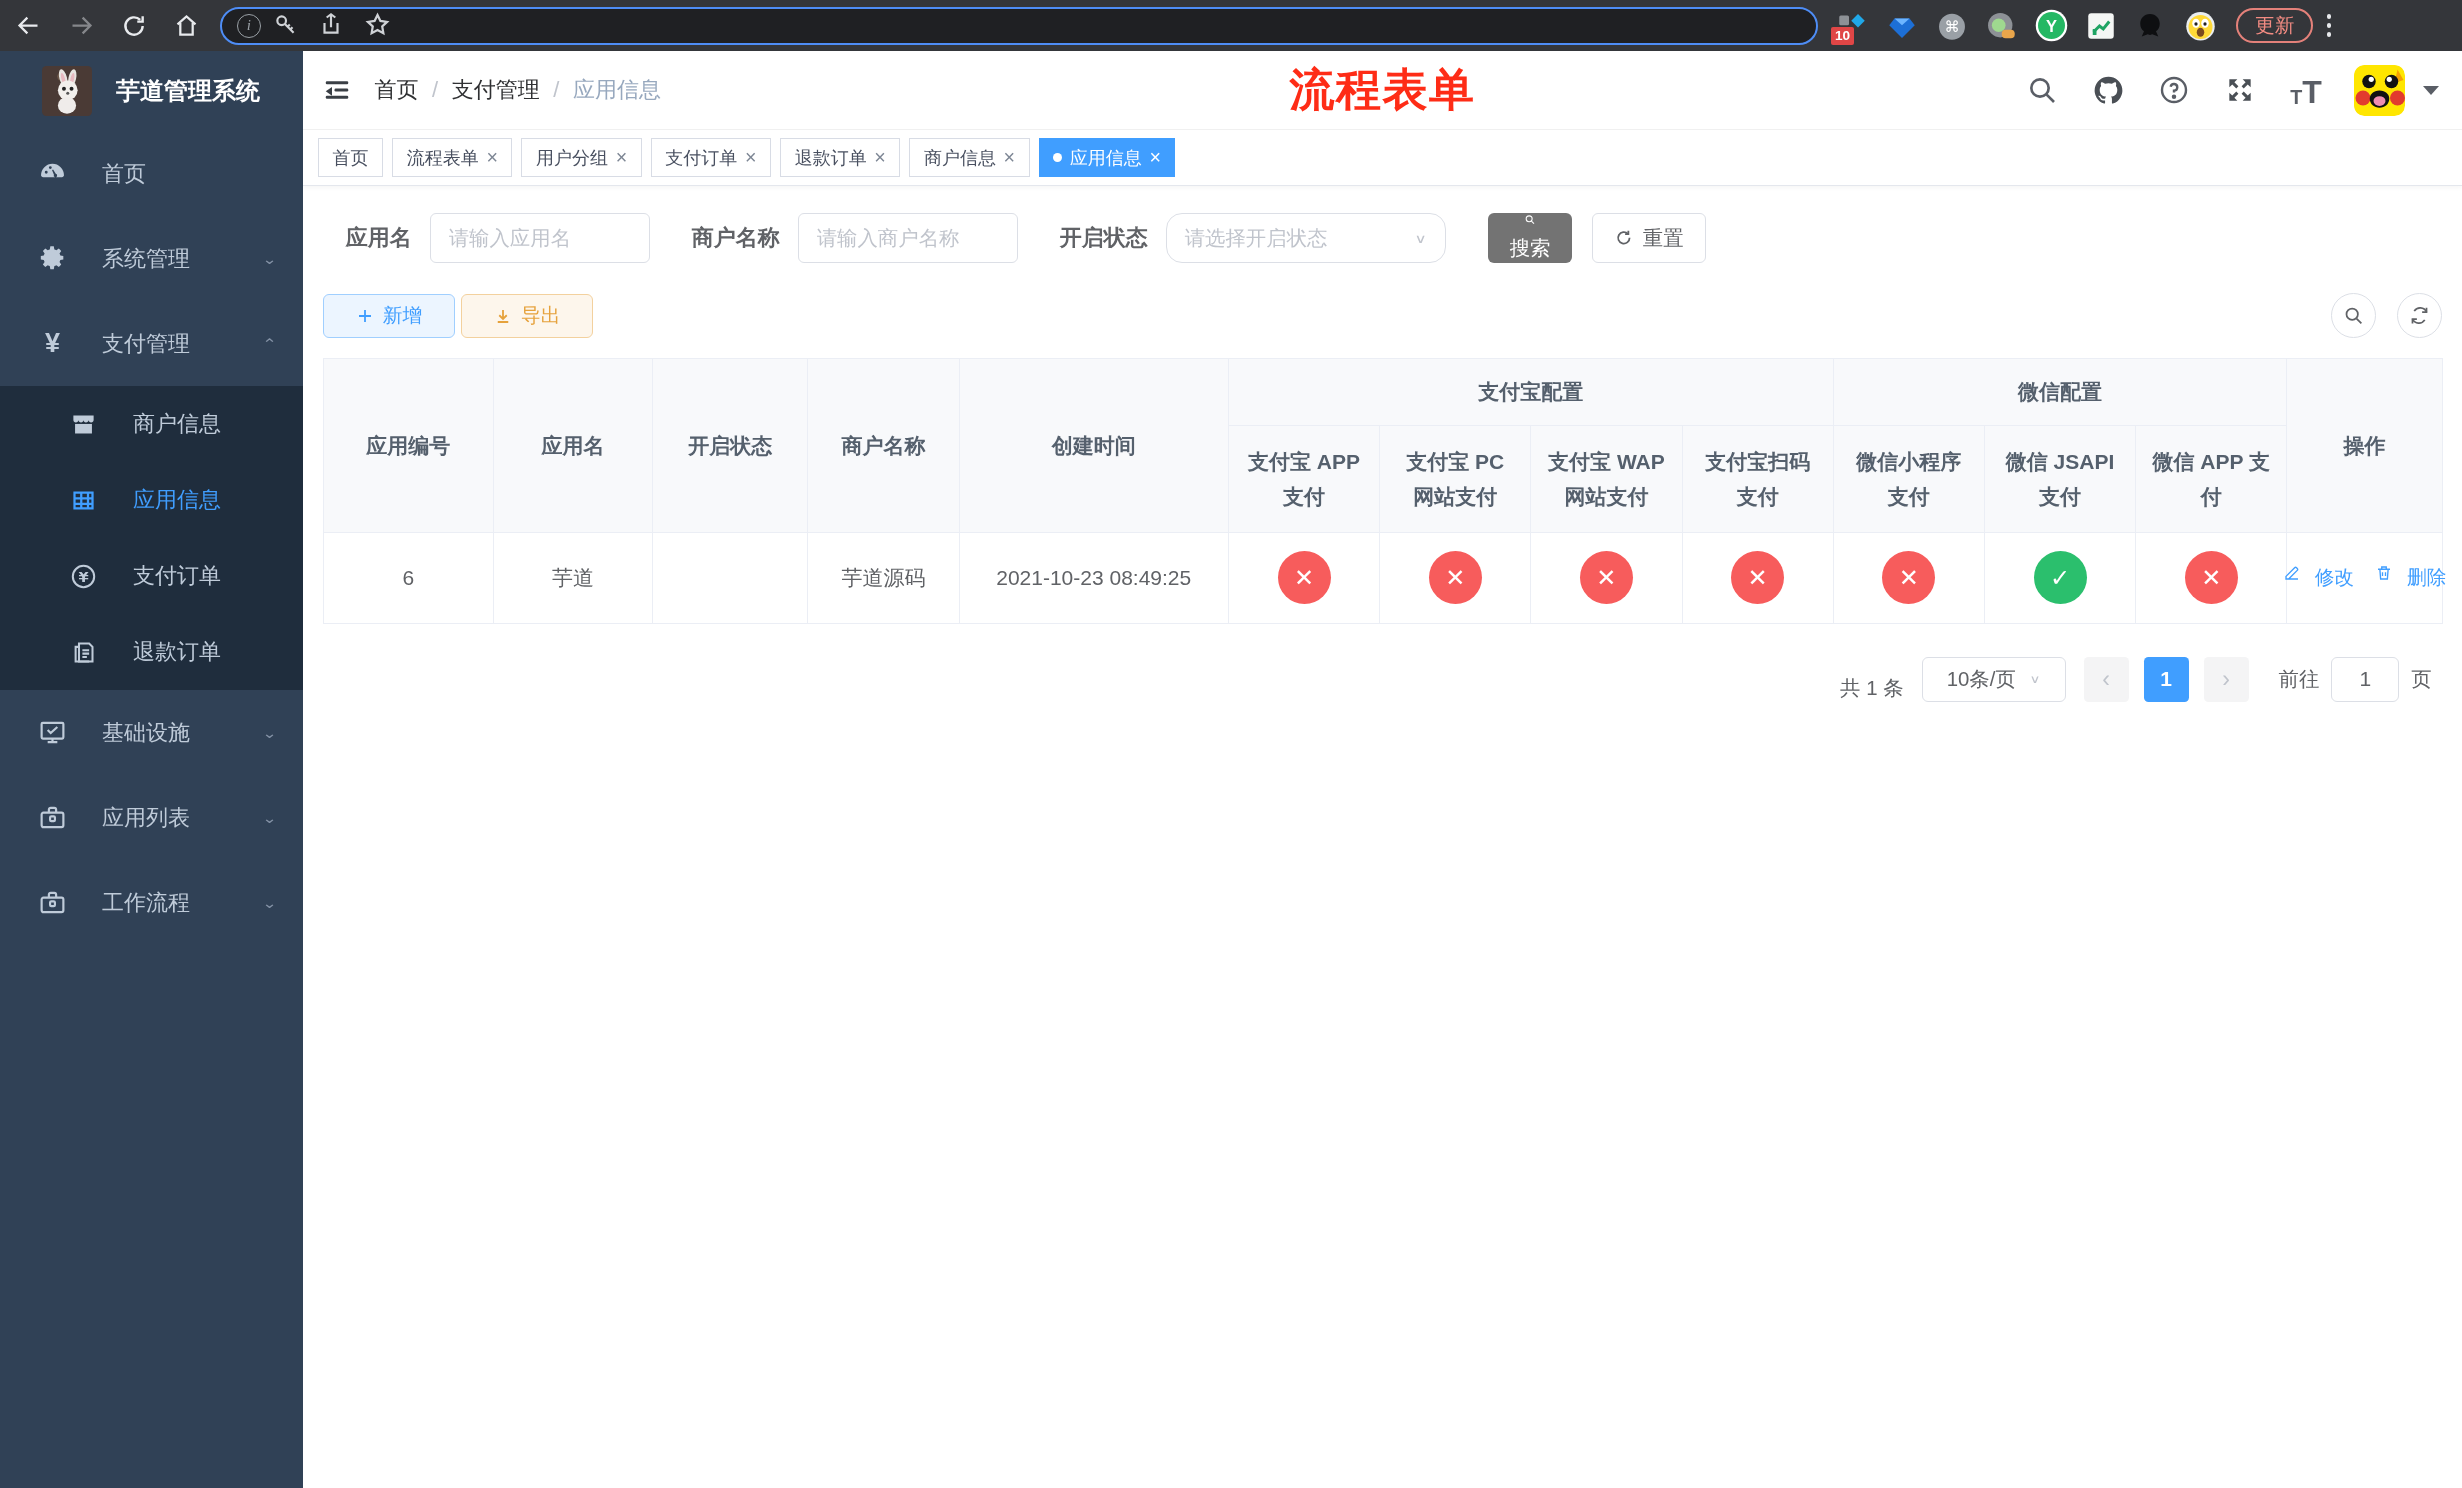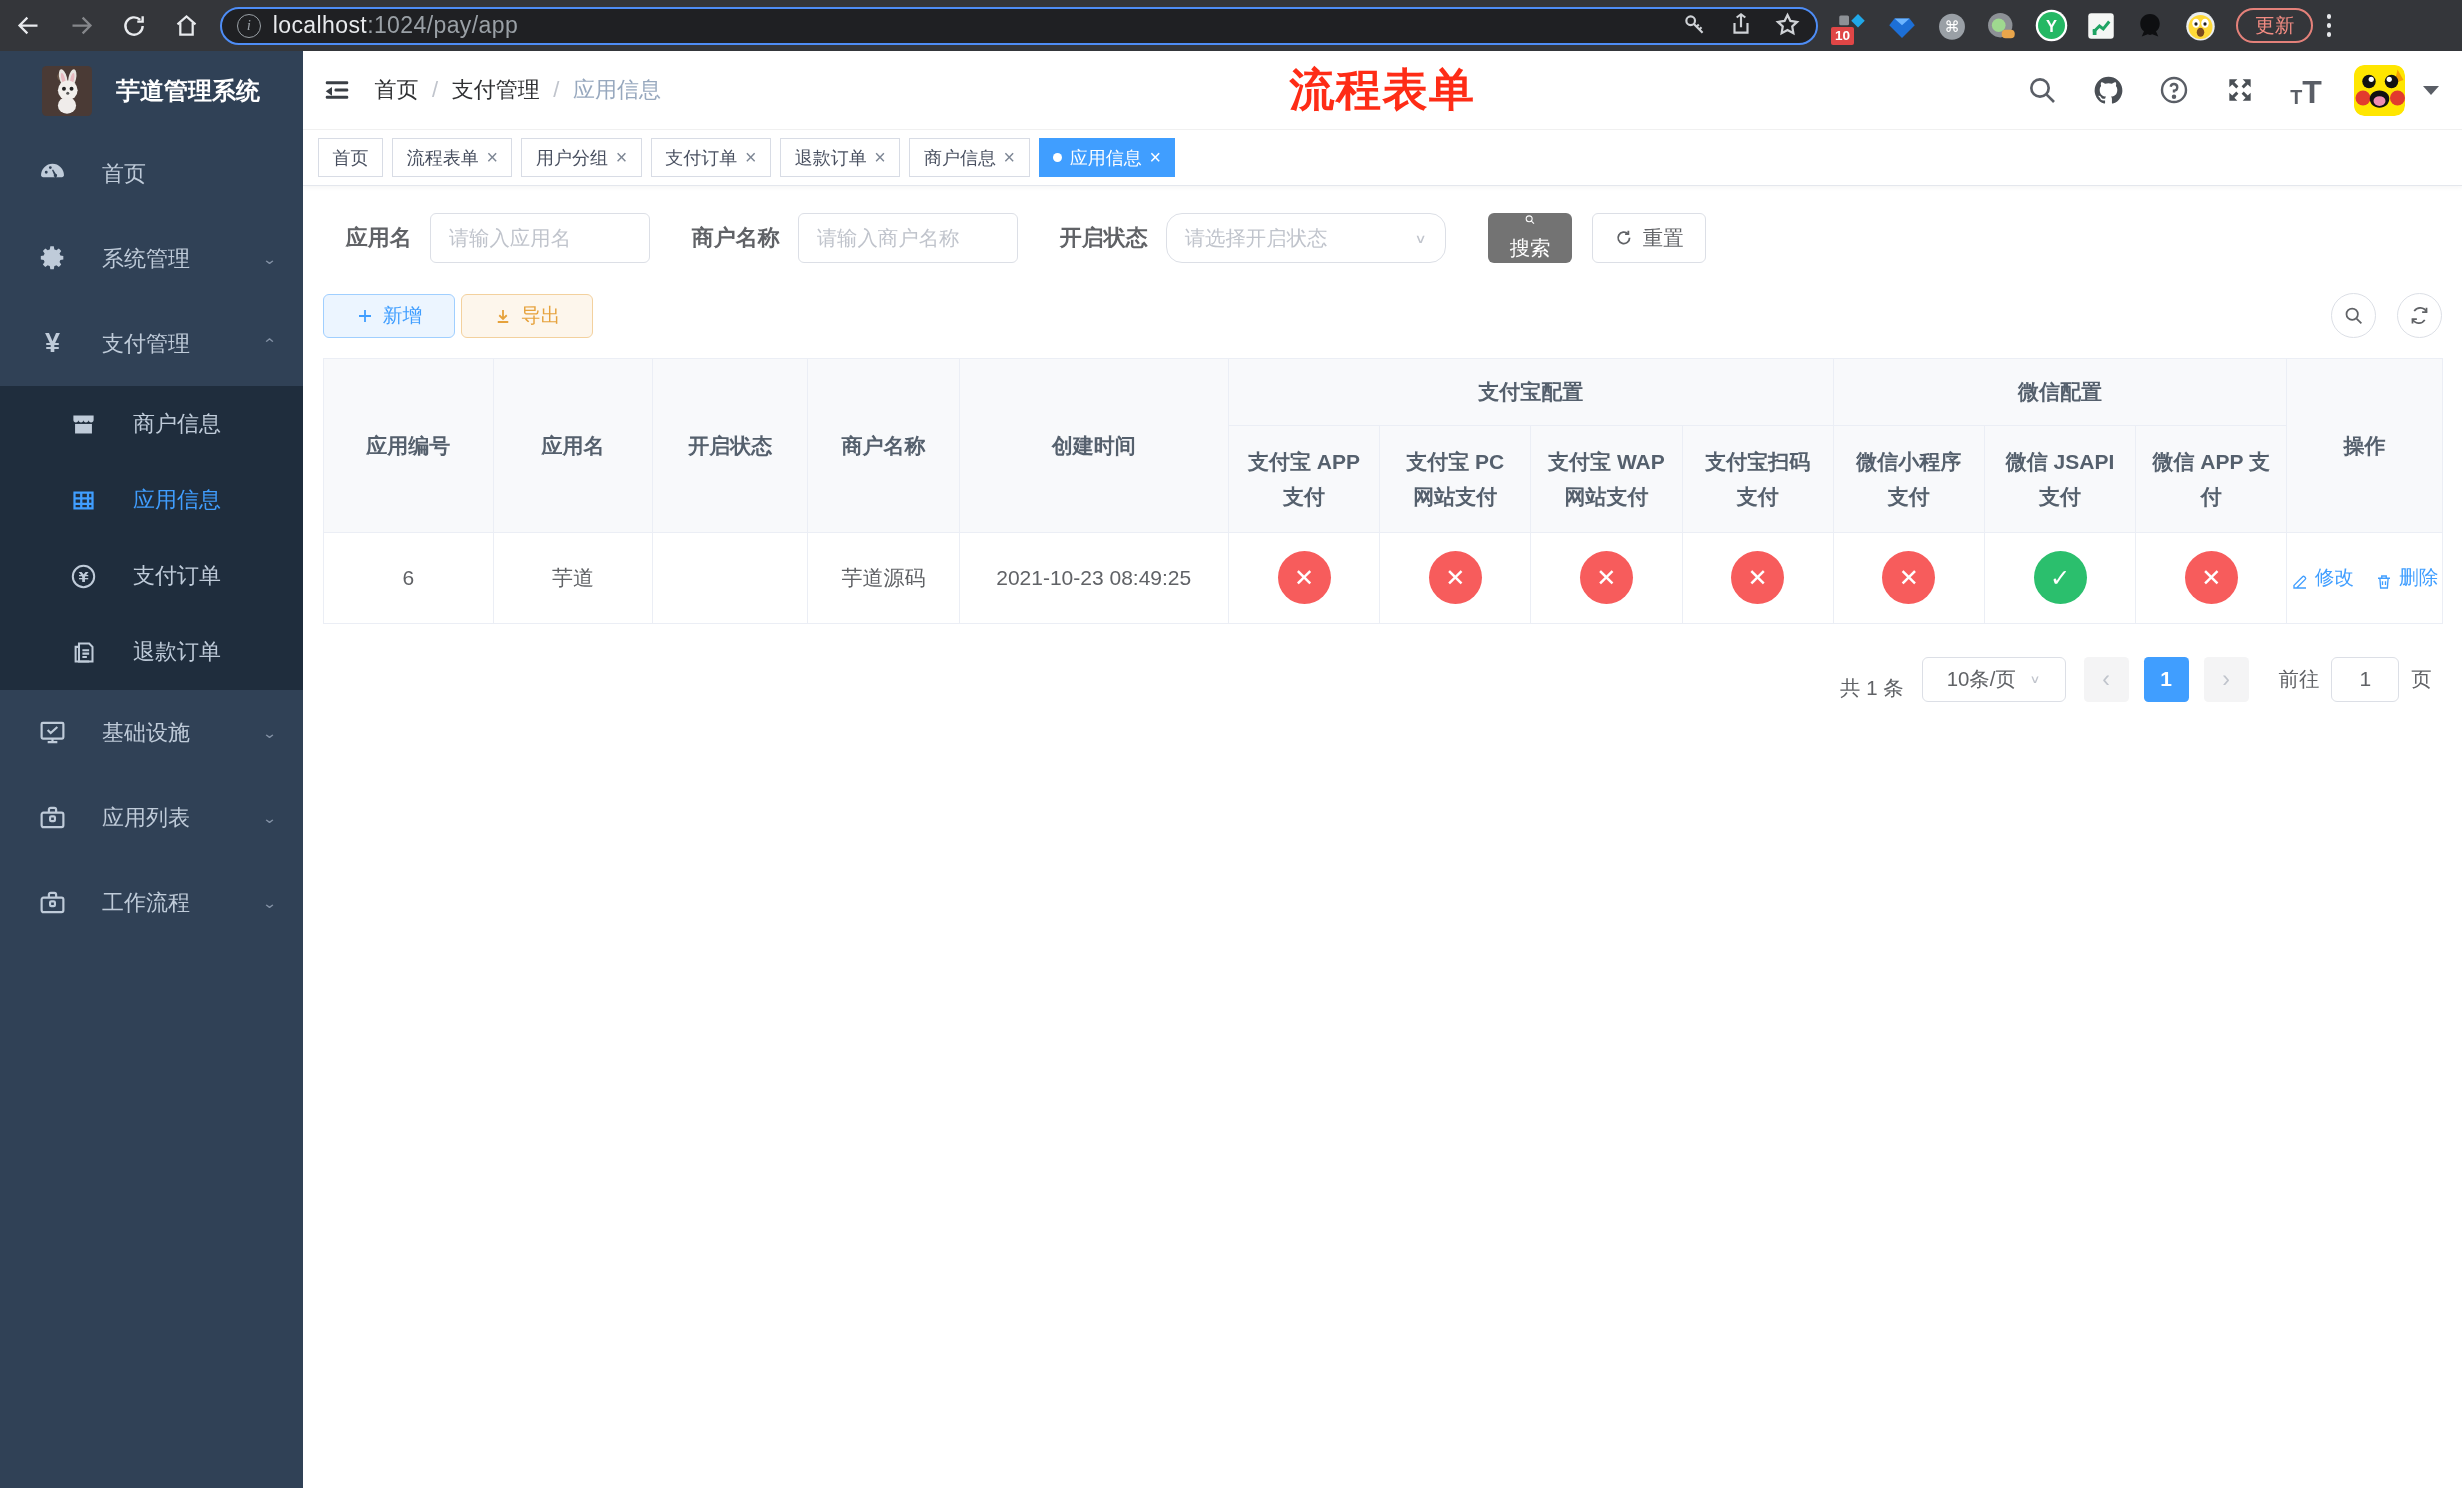--- a/index.html
+++ b/index.html
@@ -92,21 +92,21 @@
   thead th{background:#f8f9fb;color:#55606d;font-size:21px;font-weight:bold;padding:18px 15px;line-height:35px;}
   tbody td{background:#fff;color:#606266;font-size:21px;text-align:center;height:91px;}
   .th-group{height:67px;padding:7.6px;}
   .cell-id,.cell-name,.cell-merchant,.cell-created{color:#606266;}
   .status-dot{width:53px;height:53px;border-radius:50%;margin:0 auto;display:flex;align-items:center;justify-content:center;color:#fff;font-size:24px;}
   .status-dot.no{background:#f75c5c;}
   .status-dot.ok{background:#2bbf6d;}
   .toggle{width:61px;height:32px;border-radius:16px;background:#1b9aee;position:relative;margin:0 auto;cursor:pointer;}
   .toggle .knob{position:absolute;right:3.8px;top:3.8px;width:24px;height:24px;border-radius:50%;background:#fff;}
   .ops{display:flex;align-items:center;justify-content:center;gap:21px;}
-  .op-link{color:#409eff;font-size:19.7px;display:flex;align-items:flex-end;gap:6px;cursor:pointer;white-space:nowrap;}
+  .op-link{color:#409eff;font-size:19.7px;display:flex;align-items:flex-start;gap:14px;cursor:pointer;white-space:nowrap;}
 
   
   .pagination{display:flex;align-items:flex-end;justify-content:flex-end;margin:33px 10.6px 0 0;color:#606266;font-size:20.4px;gap:18px;}
   .pg-select{width:144px;height:45px;border:0.8px solid #dcdfe6;border-radius:6px;display:flex;align-items:center;justify-content:center;gap:13.6px;color:#606266;cursor:pointer;}
   .pg-select .sel-caret{color:#c0c4cc;font-size:15px;transform:scaleY(.75);}
   .pg-btn{width:45px;height:45px;border-radius:4.5px;background:#f4f4f5;color:#c0c4cc;display:flex;align-items:center;justify-content:center;font-size:23px;cursor:default;}
   .pg-page{width:45px;height:45px;border-radius:4.5px;background:#409eff;color:#fff;display:flex;align-items:center;justify-content:center;font-size:21px;font-weight:bold;cursor:pointer;}
   .pg-goto{display:flex;align-items:center;gap:12px;margin-left:12px;}
   .pg-input{width:68px;height:45px;border:0.8px solid #dcdfe6;border-radius:6px;text-align:center;font-size:21px;color:#606266;outline:none;font-family:inherit;}
   .pager{display:flex;align-items:center;gap:15px;}
@@ -137,21 +137,20 @@
       <span class="nav-ic">
           <svg width="27" height="27" viewBox="0 0 24 24" fill="none" stroke="#e8eaed" stroke-width="2">
             <path d="M4 11 12 4l8 7"></path>
             <path d="M6.5 9.5V20h11V9.5"></path>
           </svg>
         </span>
     </div>
 
     <div class="url-pill">
       <span class="url-info">i</span>
-      <span class="url-text"><span>localhost</span><span class="muted">:1024/pay/app</span></span>
       <span class="pill-right">
         <span><svg width="26" height="26" viewBox="0 0 24 24" fill="none" stroke="#cfd2d6" stroke-width="2">
               <circle cx="8" cy="9" r="4"></circle>
               <path d="M11 12l8 8M16 17l2-2M13.5 14.5l2-2"></path>
             </svg></span>
         <span><svg width="26" height="26" viewBox="0 0 24 24" fill="none" stroke="#cfd2d6" stroke-width="2">
               <path d="M12 3v12M8 6l4-3 4 3"></path>
               <path d="M6 11v9h12v-9"></path>
             </svg></span>
         <span><svg width="27" height="27" viewBox="0 0 24 24" fill="none" stroke="#cfd2d6" stroke-width="2">

